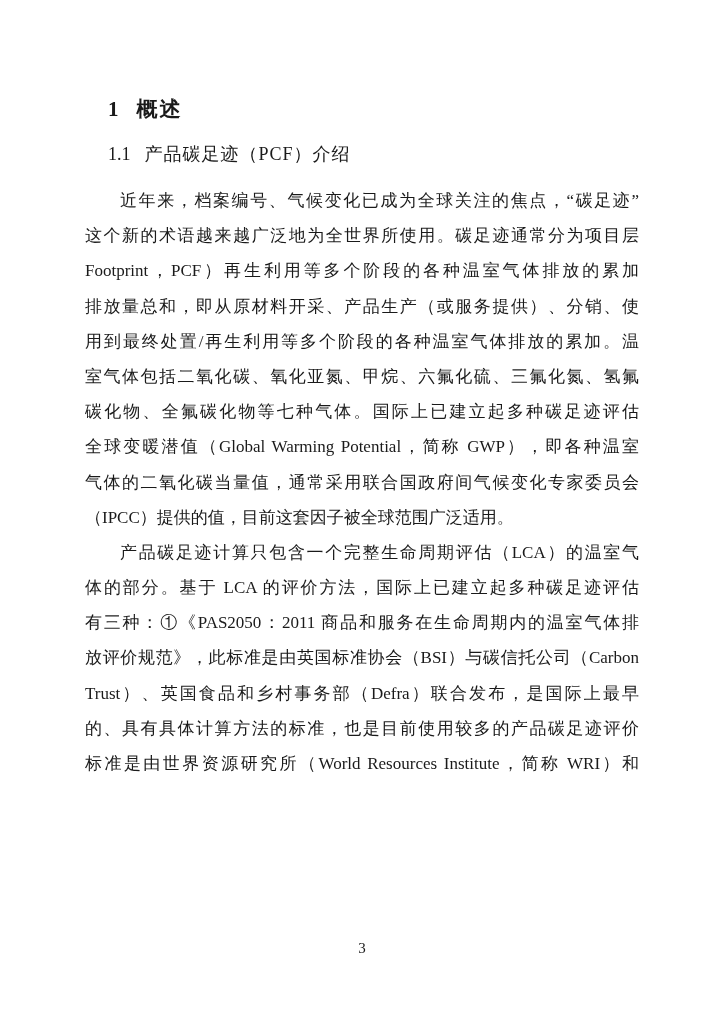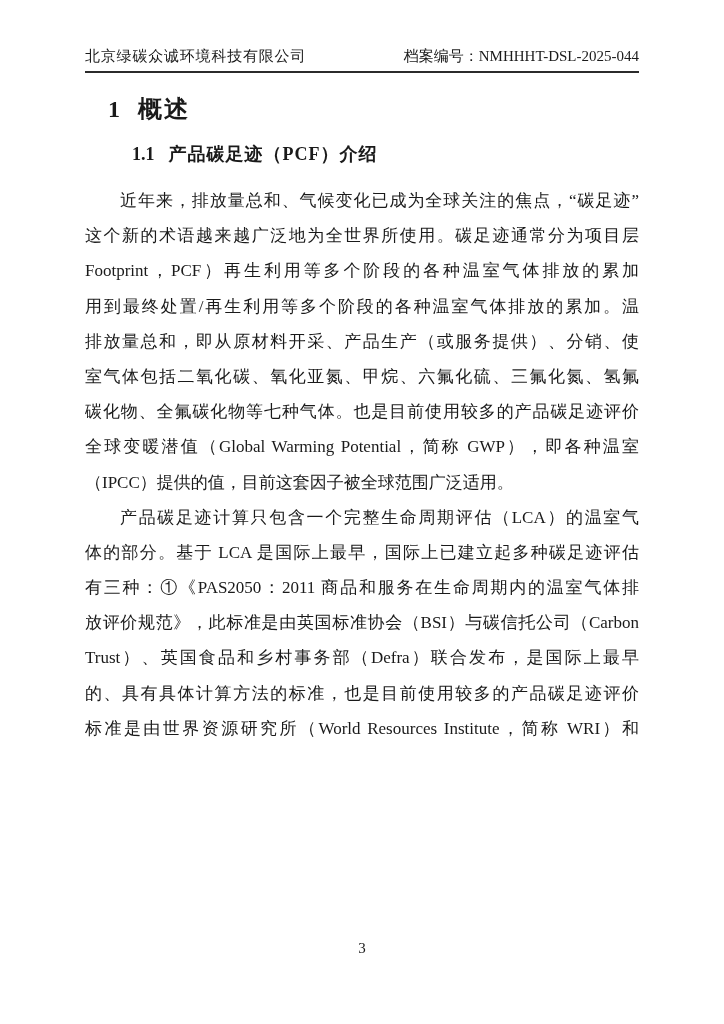--- a/index.html
+++ b/index.html
@@ -32,34 +32,33 @@
   .header .company {
     letter-spacing: 0.8px;
   }
   .header .docnum {
     white-space: nowrap;
   }
   .h1 {
     position: absolute;
     left: 108px;
     top: 96px;
-    font-size: 24px;
+    font-size: 21px;
     font-weight: bold;
     line-height: 26px;
   }
   .h1 .num { margin-right: 18px; }
   .h1 .txt { letter-spacing: 2px; }
   .h2 {
     position: absolute;
     left: 108px;
     top: 143px;
     font-size: 18px;
-    font-weight: bold;
+    font-weight: normal;
     line-height: 23px;
-    margin-left: 24px;
   }
   .h2 .num { margin-right: 14px; }
   .h2 .txt { letter-spacing: 1px; }
   .body-text {
     position: absolute;
     left: 85px;
     top: 183px;
     width: 554px;
     font-size: 17px;
   }
@@ -85,46 +84,43 @@
     text-align: center;
     font-size: 15px;
     line-height: 20px;
   }
 </style>
 </head>
 <body>
 
 <div class="page">
 
-  <div class="header">
-    <span class="company">北京绿碳众诚环境科技有限公司</span>
-    <span class="docnum"><span>档案编号：</span><span>NMHHHT-DSL-2025-044</span></span>
-  </div>
 
   <div class="h1">
     <span class="num">1</span><span class="txt">概述</span>
   </div>
 
   <div class="h2">
     <span class="num">1.1</span><span class="txt">产品碳足迹（PCF）介绍</span>
   </div>
 
   <div class="body-text">
-    <div class="line indent">近年来，排放量总和、气候变化已成为全球关注的焦点，“碳足迹”</div>
+    <div class="line indent">近年来，档案编号、气候变化已成为全球关注的焦点，“碳足迹”</div>
     <div class="line">这个新的术语越来越广泛地为全世界所使用。碳足迹通常分为项目层</div>
     <div class="line">Footprint，PCF）再生利用等多个阶段的各种温室气体排放的累加</div>
+    <div class="line">排放量总和，即从原材料开采、产品生产（或服务提供）、分销、使</div>
     <div class="line">用到最终处置/再生利用等多个阶段的各种温室气体排放的累加。温</div>
-    <div class="line">排放量总和，即从原材料开采、产品生产（或服务提供）、分销、使</div>
     <div class="line">室气体包括二氧化碳、氧化亚氮、甲烷、六氟化硫、三氟化氮、氢氟</div>
-    <div class="line">碳化物、全氟碳化物等七种气体。也是目前使用较多的产品碳足迹评价</div>
+    <div class="line">碳化物、全氟碳化物等七种气体。国际上已建立起多种碳足迹评估</div>
     <div class="line">全球变暖潜值（Global Warming Potential，简称 GWP），即各种温室</div>
+    <div class="line">气体的二氧化碳当量值，通常采用联合国政府间气候变化专家委员会</div>
     <div class="line flush">（IPCC）提供的值，目前这套因子被全球范围广泛适用。</div>
 
     <div class="line indent">产品碳足迹计算只包含一个完整生命周期评估（LCA）的温室气</div>
-    <div class="line">体的部分。基于 LCA 是国际上最早，国际上已建立起多种碳足迹评估</div>
+    <div class="line">体的部分。基于 LCA 的评价方法，国际上已建立起多种碳足迹评估</div>
     <div class="line">有三种：①《PAS2050：2011 商品和服务在生命周期内的温室气体排</div>
     <div class="line">放评价规范》，此标准是由英国标准协会（BSI）与碳信托公司（Carbon</div>
     <div class="line">Trust）、英国食品和乡村事务部（Defra）联合发布，是国际上最早</div>
     <div class="line">的、具有具体计算方法的标准，也是目前使用较多的产品碳足迹评价</div>
     <div class="line">标准是由世界资源研究所（World Resources Institute，简称 WRI）和</div>
   </div>
 
   <div class="page-number">3</div>
 
 </div>

